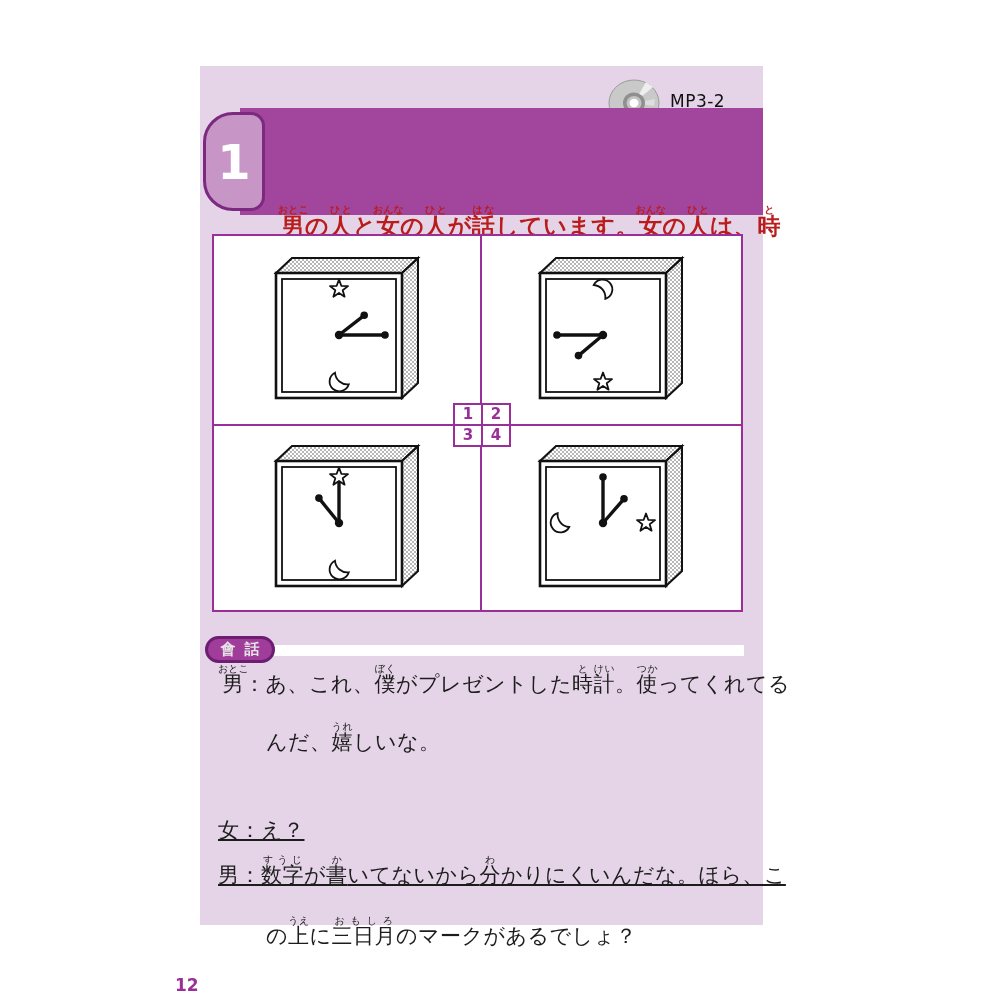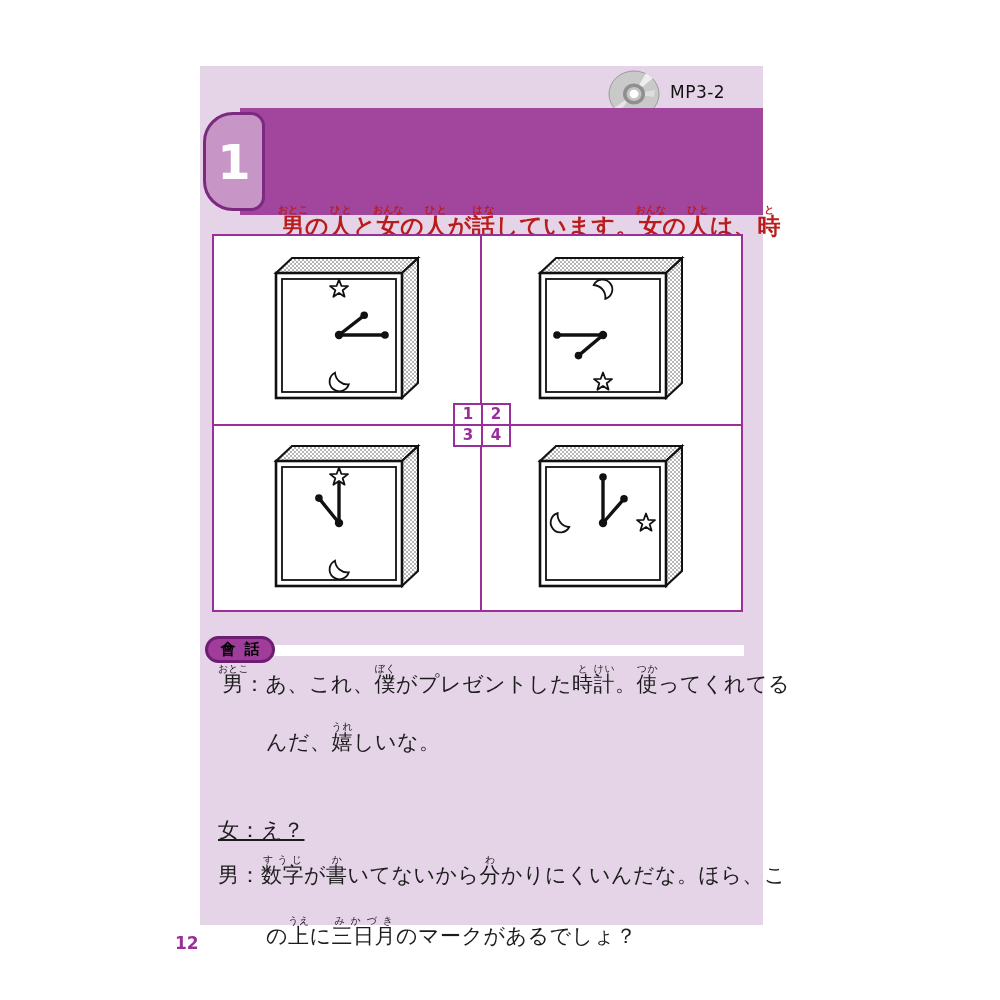--- a/index.html
+++ b/index.html
@@ -4,21 +4,21 @@
 <style>
   * { margin:0; padding:0; box-sizing:border-box; }
   html,body { width:1000px; height:1000px; background:#ffffff;
     font-family:"DejaVu Sans","Liberation Sans",sans-serif; }
   body { position:relative; overflow:hidden; }
 
   .page { position:absolute; left:200px; top:66px; width:563px; height:859px;
           background:#e5d3e7; }
 
   
-  .audio-badge { position:absolute; left:408px; top:3px; width:150px; height:48px; }
+  .audio-badge { position:absolute; left:408px; top:12px; width:150px; height:48px; }
   .cd { position:absolute; left:0; top:1px; }
   .audio-label { position:absolute; left:62px; top:13px; font-size:17px; color:#111;
                  letter-spacing:0.5px; }
 
   
   .q-header { position:absolute; left:0; top:42px; width:563px; height:107px; }
   .q-bar { position:absolute; left:40px; top:0; right:0; height:107px; background:#a2459c; }
   .q-tab { position:absolute; left:3px; top:4px; width:62px; height:99px;
            background:#c795c6; border:3px solid #7c2a80;
            border-radius:30px 14px 14px 30px;
@@ -46,31 +46,31 @@
              background:#9a2f9a; gap:2px; border:2px solid #9a2f9a; z-index:3; }
   .cluster .cell { background:#ffffff; display:flex; align-items:center; justify-content:center;
              font-size:15px; font-weight:bold; color:#9a2f9a; line-height:1; }
 
   
   .kaiwa-bar { position:absolute; left:65px; top:579px; width:479px; height:11px;
                background:#ffffff; }
   .kaiwa-pill { position:absolute; left:5px; top:570px; width:70px; height:27px;
                 background:#a03d9b; border:3px solid #6d1d72; border-radius:14px;
                 display:flex; align-items:center; justify-content:center; z-index:2; }
-  .kaiwa-pill span { color:#000000; font-size:15px; font-weight:bold; letter-spacing:9px;
+  .kaiwa-pill span { color:#e5e5e5; font-size:15px; font-weight:bold; letter-spacing:9px;
                      padding-left:9px; line-height:1; }
 
   
   .dialogue { position:absolute; left:18px; top:0; width:540px; height:622px; }
   .dlg-line { position:absolute; left:0; font-size:21px; color:#1c1c1c; line-height:1.1;
               white-space:nowrap; letter-spacing:0.5px; }
   .dlg-line rt { font-size:10px; letter-spacing:0; }
   .dlg-line.indent { padding-left:48px;margin-top:25px; }
 
-  .page-num { position:absolute; left:175px; top:933px; font-size:17px; font-weight:bold;
+  .page-num { position:absolute; left:175px; top:975px; font-size:17px; font-weight:bold;
               color:#9a3097; }
 </style>
 </head>
 <body>
 
 <div class="page">
 
   <div class="audio-badge">
     <svg class="cd" width="52" height="48" viewBox="0 0 52 48">
       <ellipse cx="26" cy="24" rx="25" ry="23" fill="#c9c9c9" stroke="#9b9b9b" stroke-width="1"></ellipse>
@@ -192,19 +192,19 @@
 
   <div class="kaiwa-bar"></div>
   <div class="kaiwa-pill">
     <span>會話</span>
   </div>
 
   <div class="dialogue" id="dialogue">
       <div class="dlg-line" style="top: 598px;"><ruby>男<rt>おとこ</rt></ruby>：あ、これ、<ruby>僕<rt>ぼく</rt></ruby>がプレゼントした<ruby>時<rt>と</rt></ruby><ruby>計<rt>けい</rt></ruby>。<ruby>使<rt>つか</rt></ruby>ってくれてる</div>
       <div class="dlg-line indent" style="top: 631px;">んだ、<ruby>嬉<rt>うれ</rt></ruby>しいな。</div>
       <div class="dlg-line" style="top: 753px; text-decoration: underline;">女：え？</div>
-      <div class="dlg-line" style="top: 789px;">男：<ruby>数字<rt>すうじ</rt></ruby>が<ruby>書<rt>か</rt></ruby>いてないから<ruby>分<rt>わ</rt></ruby>かりにくいんだな。ほら、こ</div>
-      <div class="dlg-line indent" style="top: 825px;">の<ruby>上<rt>うえ</rt></ruby>に<ruby>三日月<rt>みかづき</rt></ruby>のマークがあるでしょ？</div>
+      <div class="dlg-line" style="top: 789px; text-decoration: underline;">男：<ruby>数字<rt>すうじ</rt></ruby>が<ruby>書<rt>か</rt></ruby>いてないから<ruby>分<rt>わ</rt></ruby>かりにくいんだな。ほら、こ</div>
+      <div class="dlg-line indent" style="top: 825px;">の<ruby>上<rt>うえ</rt></ruby>に<ruby>三日月<rt>おもしろ</rt></ruby>のマークがあるでしょ？</div>
     </div>
 
 </div>
 
 <div class="page-num">12</div>
 
 </body></html>

